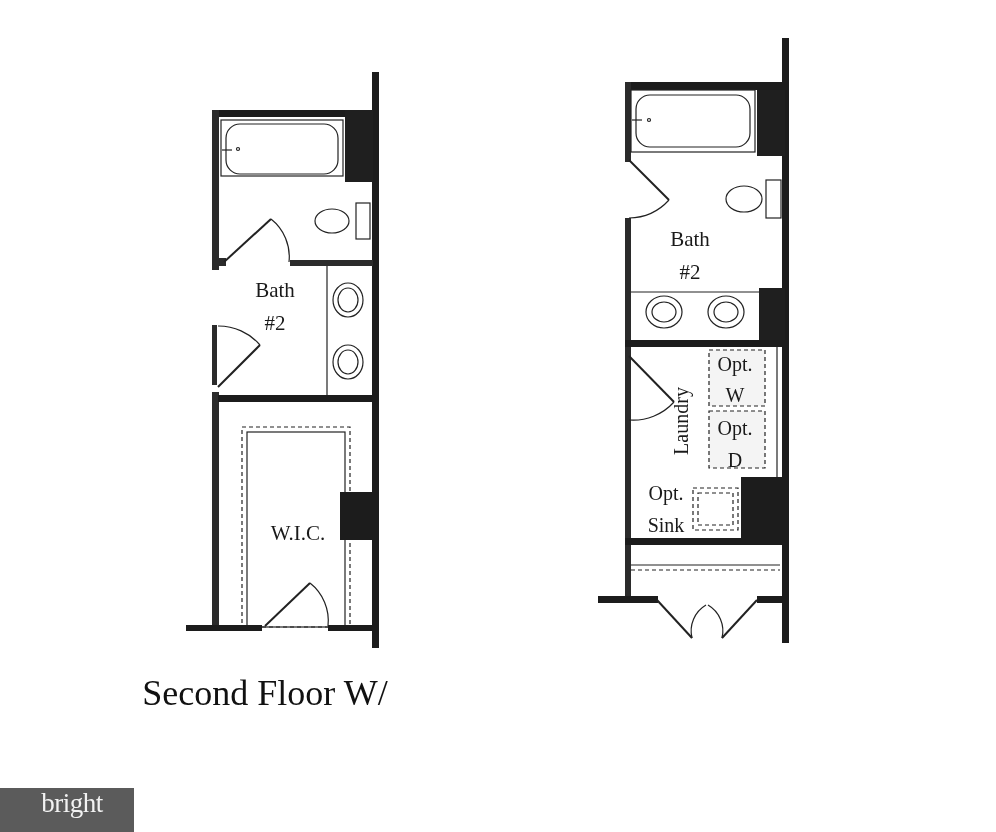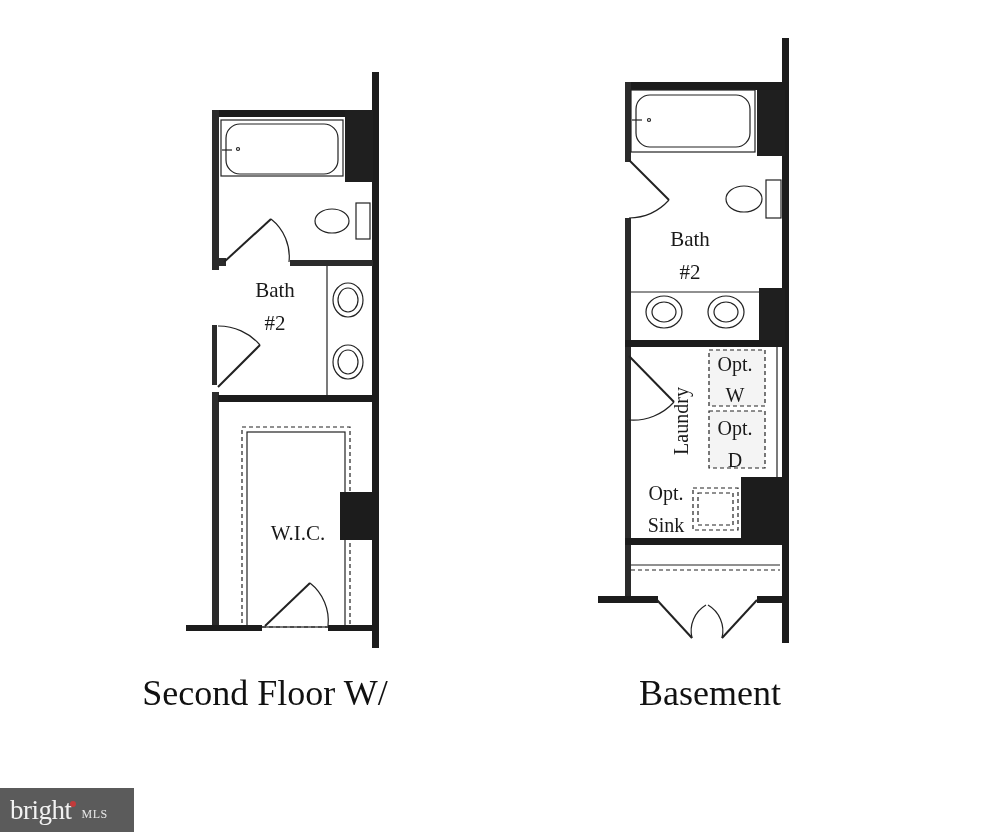--- a/index.html
+++ b/index.html
@@ -3,21 +3,21 @@
 <meta charset="utf-8">
 <style>
   html,body{margin:0;padding:0;background:#ffffff;}
   body{width:996px;height:832px;position:relative;overflow:hidden;font-family:"Liberation Serif","DejaVu Serif",serif;}
   svg.plan{position:absolute;left:0;top:0;}
   .room-label{font-family:"Liberation Serif","DejaVu Serif",serif;fill:#1a1a1a;}
   .caption{position:absolute;text-align:center;font-family:Liberation Serif, serif;color:#111;font-size:36px;line-height:50px;}
   .caption span{display:block;}
   #cap-left{left:100px;top:668px;width:330px;}
   #cap-right{left:545px;top:668px;width:330px;}
-  .logo{position:absolute;left:0;top:788px;width:134px;height:44px;background:#5b5b5b;display:flex;align-items:center;padding-left:10px;box-sizing:border-box;}
+  .logo{position:absolute;left:0;top:788px;width:134px;height:44px;background:#5b5b5b;display:flex;align-items:center;padding-left:10px;box-sizing:border-box;flex-direction:column;}
   .logo .b{font-family:"Liberation Serif","DejaVu Serif",serif;color:#f2f2f2;font-size:27px;letter-spacing:-0.5px;}
   .logo .dot{display:inline-block;width:6px;height:6px;border-radius:50%;background:#c23b3b;margin:0 1px 12px -2px;}
   .logo .m{font-family:Liberation Serif, serif;color:#e8e8e8;font-size:12px;margin-left:5px;margin-top:8px;letter-spacing:0.5px;}
 </style>
 </head>
 <body>
 
 <svg class="plan" width="996" height="832" viewBox="0 0 996 832">
 
   <g fill="none" stroke="#222" stroke-width="1.2">
@@ -141,20 +141,19 @@
   <text class="room-label" x="735" y="435" font-size="20" text-anchor="middle">Opt.</text>
   <text class="room-label" x="735" y="467" font-size="20" text-anchor="middle">D</text>
   <text class="room-label" x="666" y="500" font-size="20" text-anchor="middle">Opt.</text>
   <text class="room-label" x="666" y="532" font-size="20" text-anchor="middle">Sink</text>
 </svg>
 
 <div class="caption" id="cap-left">
   <span>Second Floor W/</span>
 </div>
 <div class="caption" id="cap-right">
-  <span>Basement</span>
 </div>
 
 <div class="logo">
   <span class="b">bright</span>
   <span class="dot"></span>
   <span class="m">MLS</span>
 </div>
 
 </body></html>

